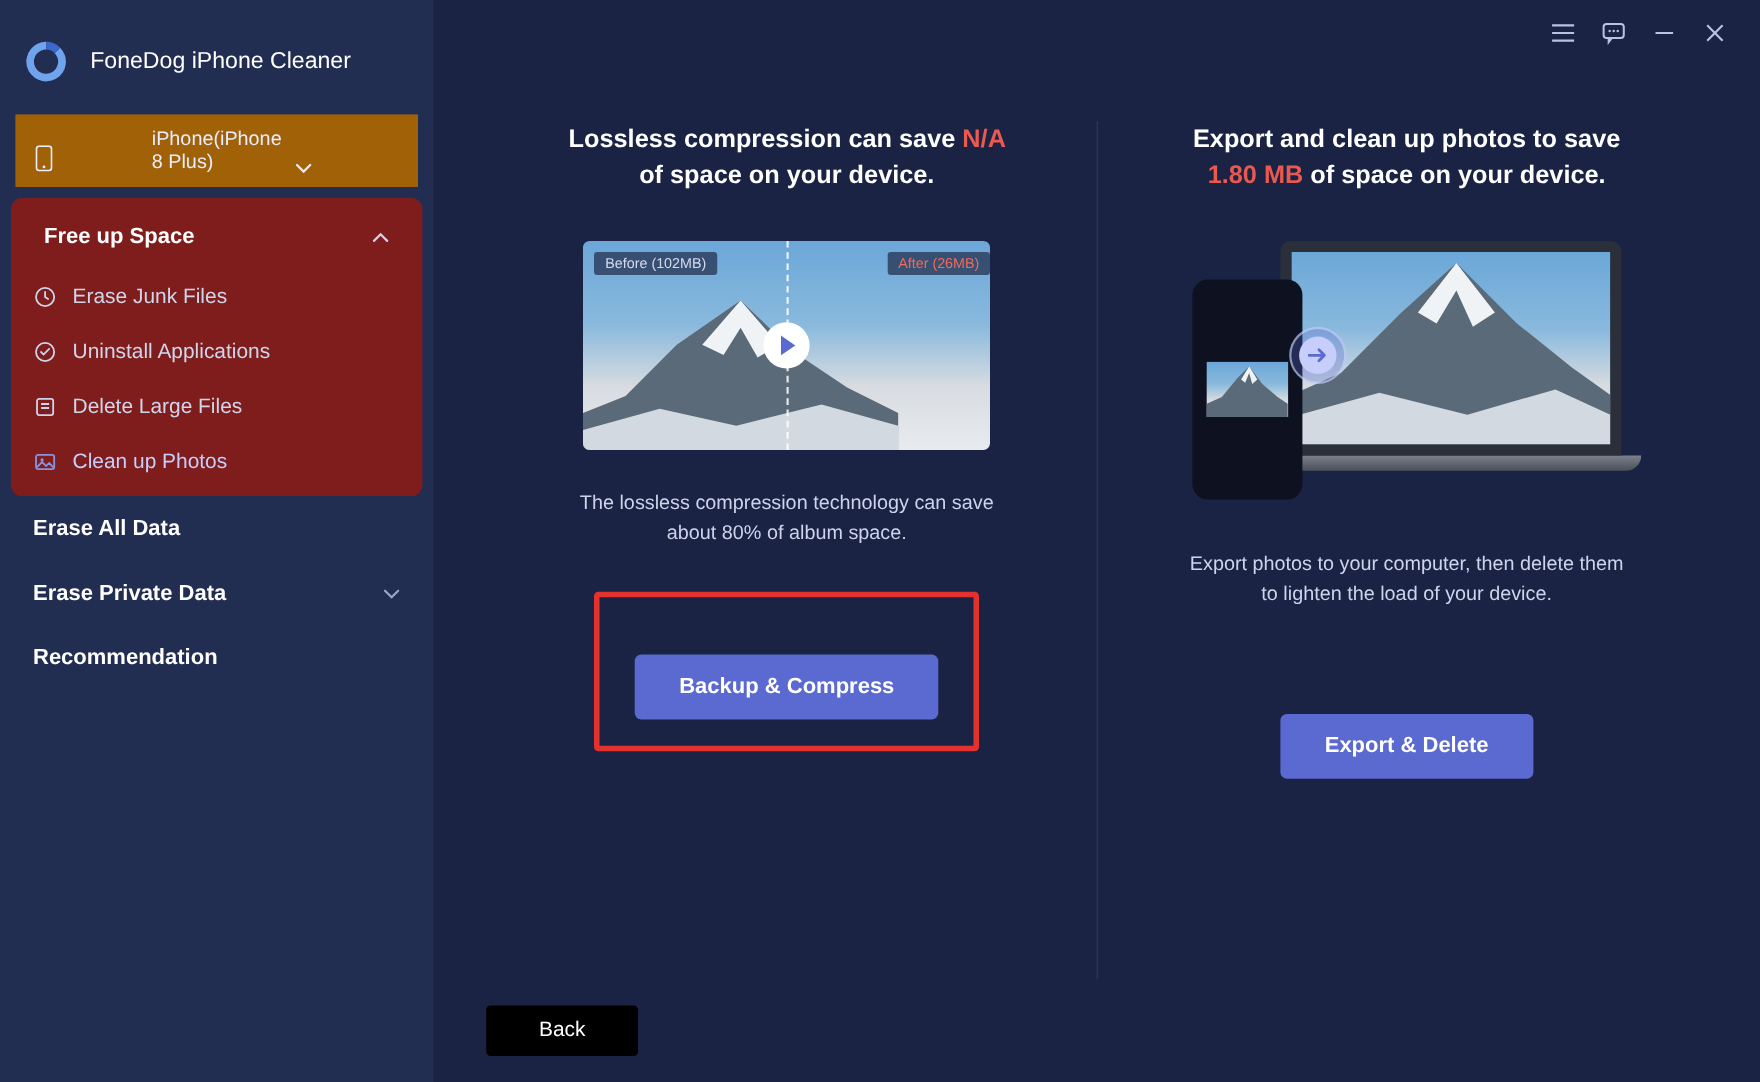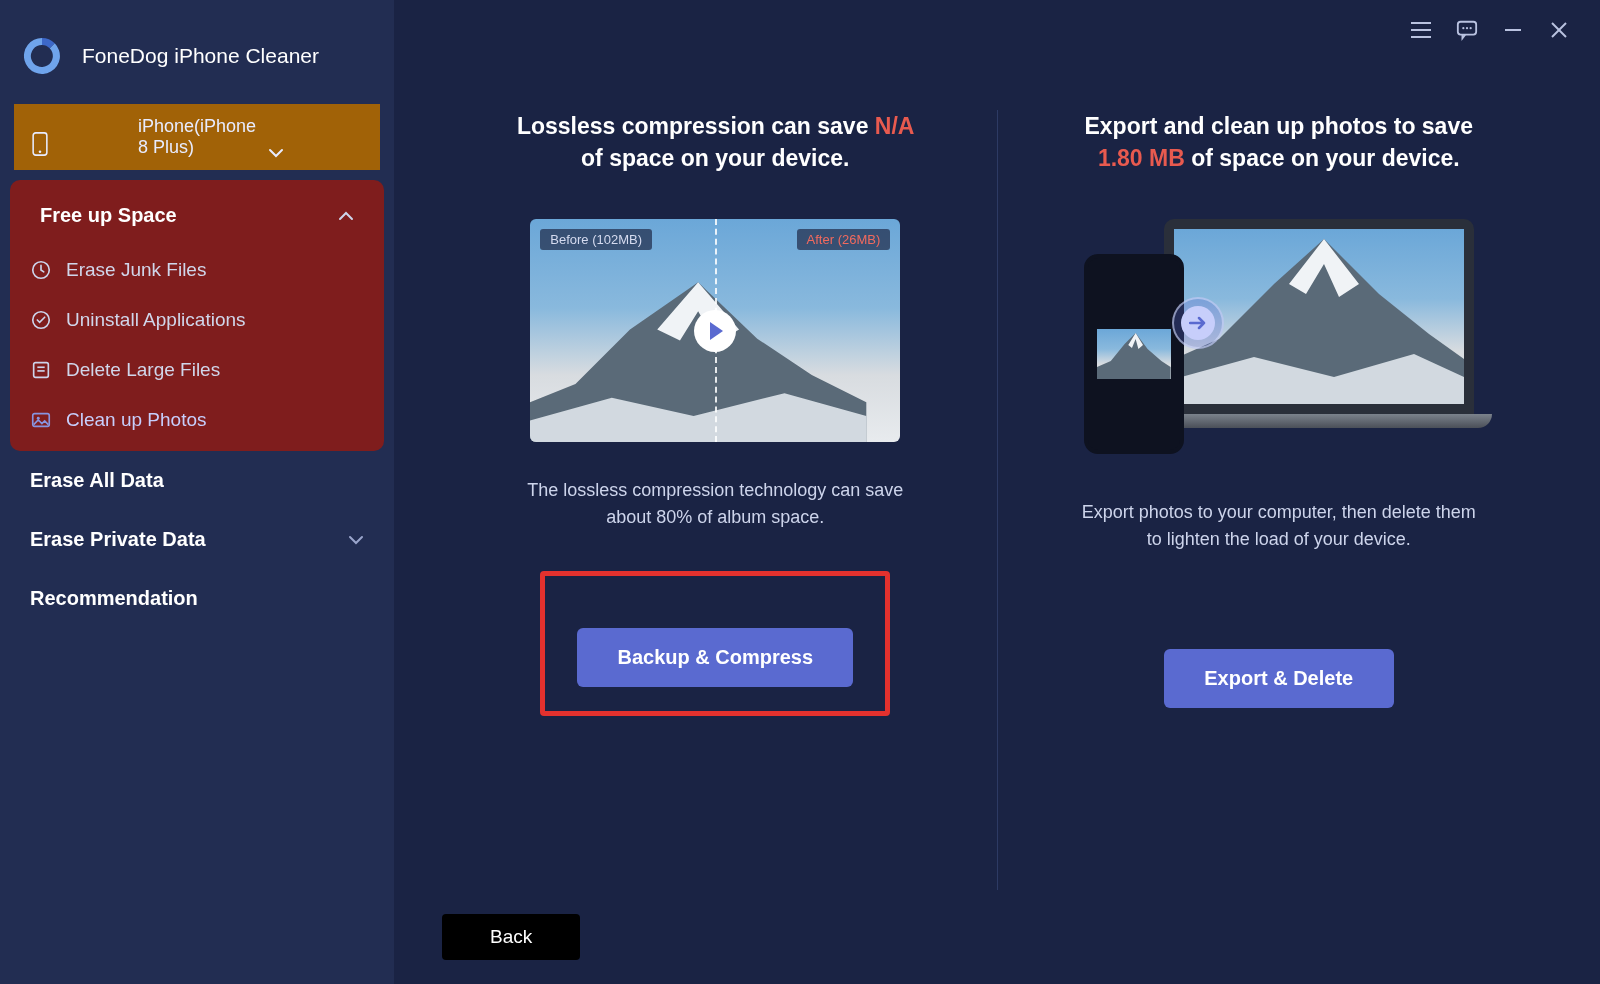--- a/index.html
+++ b/index.html
@@ -114,21 +114,21 @@
       text-align: center;
       font-size: 23px;
       font-weight: 700;
       line-height: 1.4;
       margin-bottom: 45px;
       max-width: 420px;
     }
     .panel-heading .em-red { color: #e85a4f; font-weight: 700; }
     .illus {
       width: 370px;
-      height: 223px;
+      height: 190px;
       position: relative;
       margin-bottom: 35px;
       border-radius: 6px;
       overflow: visible;
     }
     
     .compress-img {
       width: 100%; height: 100%;
       border-radius: 6px;
       position: relative;
@@ -139,21 +139,21 @@
       position:absolute; bottom:0; left:0; right:0; height:75%;
     }
     .tag {
       position: absolute; top: 10px;
       font-size: 13px;
       background: rgba(30,40,70,0.7);
       padding: 3px 10px;
       border-radius: 3px;
     }
     .tag.before { left: 10px; color:#d5dbef; }
-    .tag.after { right: 10px; color:#f26a5e; }
+    .tag.after { right: 0; color:#f26a5e; }
     .vline {
       position: absolute; left: 50%; top: 0; bottom: 0;
       border-left: 2px dashed rgba(255,255,255,0.85);
     }
     .playbtn {
       position: absolute; left: 50%; top: 50%;
       transform: translate(-50%,-50%);
       width: 42px; height: 42px;
       background: #fff; border-radius: 50%;
       display: flex; align-items:center; justify-content:center;

